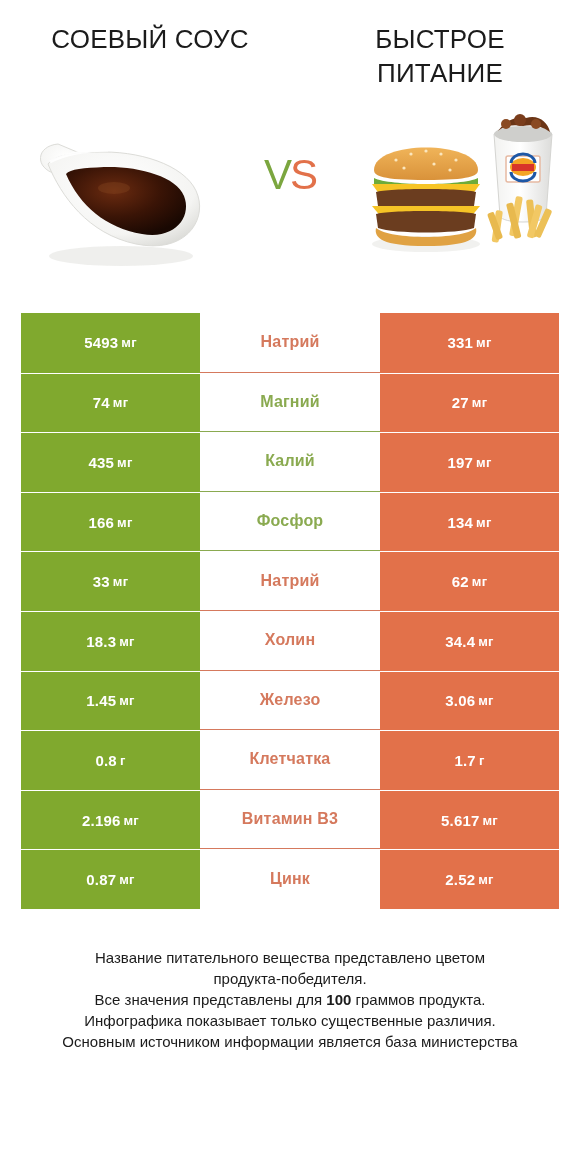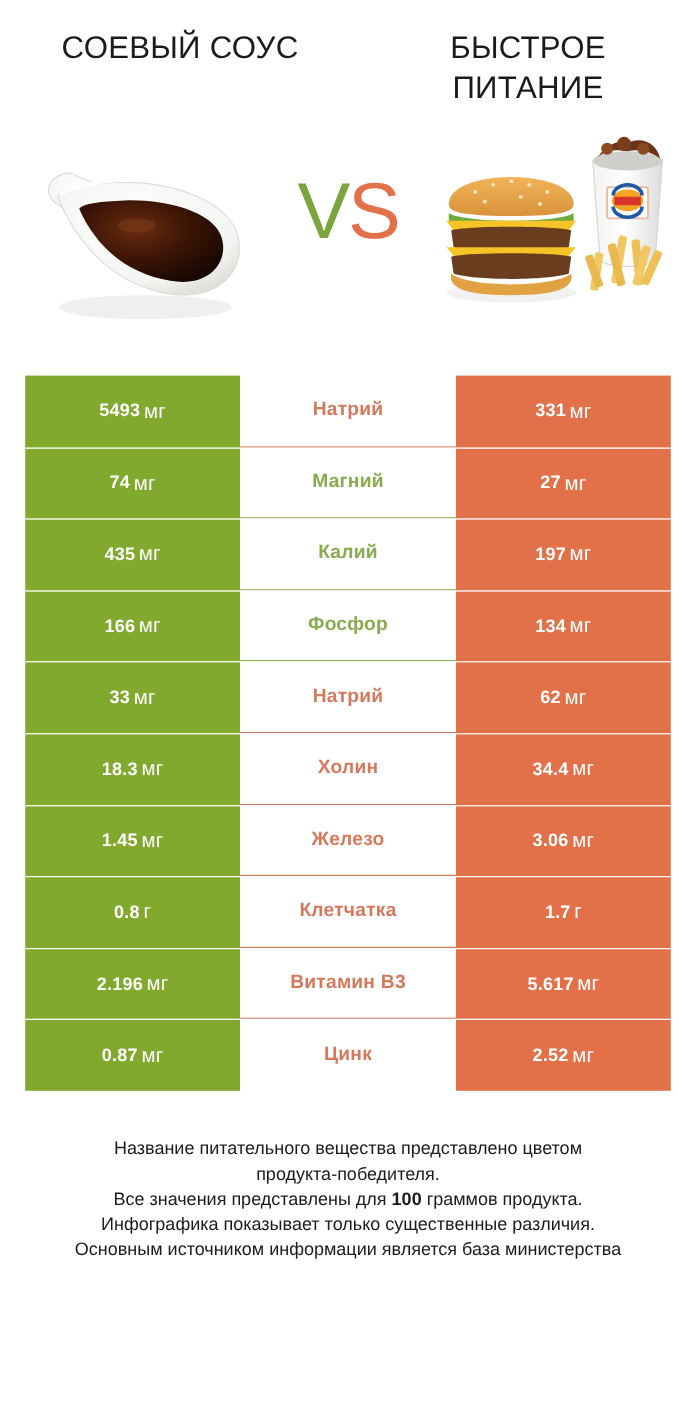--- a/index.html
+++ b/index.html
@@ -51,21 +51,21 @@
     top: 0;
   }
   .hero-left  { left: 26px;  width: 190px; height: 185px; }
   .hero-right { right: 14px; width: 200px; height: 185px; }
 
   .vs {
     position: absolute;
     left: 0; right: 0;
     top: 38px;
     text-align: center;
-    font-size: 66px;
+    font-size: 42px;
     line-height: 66px;
     font-weight: 400;
     letter-spacing: -2px;
   }
   .vs .v { color: #7ba63f; }
   .vs .s { color: #e2714a; }
 
   
   .table {
     margin: 24px 21px 0 21px;
@@ -98,21 +98,21 @@
     font-size: 16px;
     font-weight: bold;
     letter-spacing: 0.2px;
     border-bottom: 1px solid transparent;
   }
   .row:last-child .cell-mid { border-bottom: 1px solid transparent; }
 
   .cell-mid.win-green  { color: #8aaa50; border-bottom-color: #8aaa50; }
   .cell-mid.win-orange { color: #d5795d; border-bottom-color: #d5795d; }
 
-  .unit { font-weight: normal; font-size: 17px; margin-left: 3px; }
+  .unit { font-weight: bold; font-size: 13px; margin-left: 3px; }
 
   
   .row + .row .cell-left,
   .row + .row .cell-right { border-top: 1.5px solid #ffffff; }
 
   
   .footer {
     margin-top: 38px;
     padding: 0 16px;
     text-align: center;

